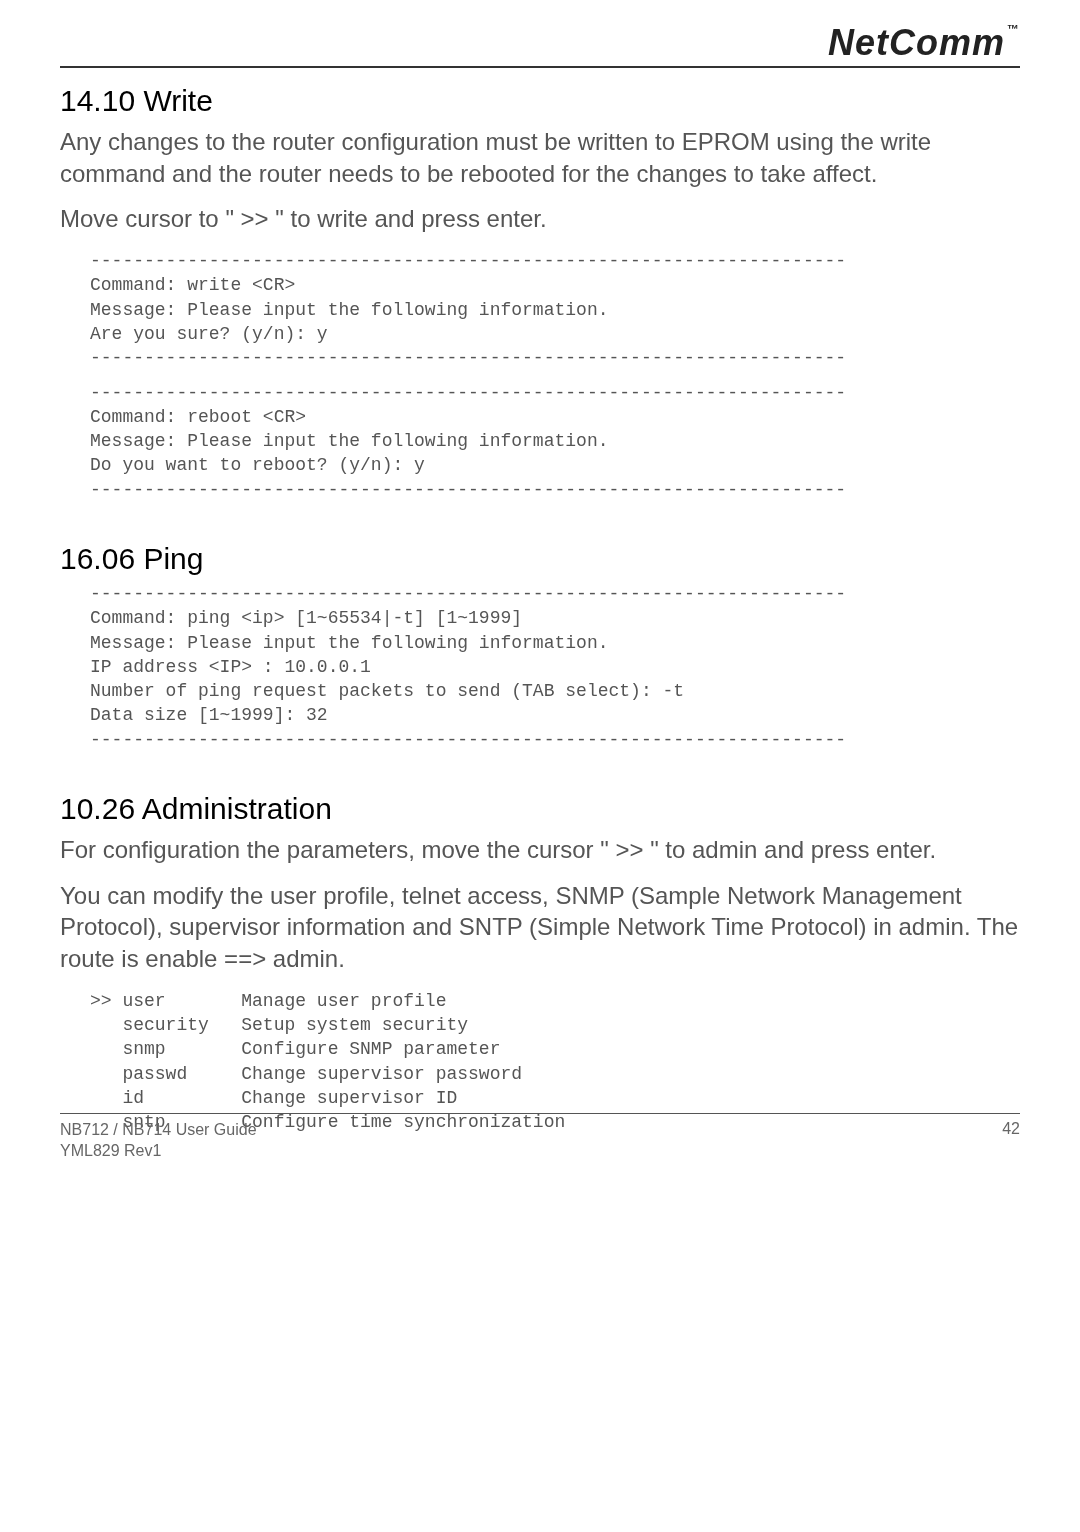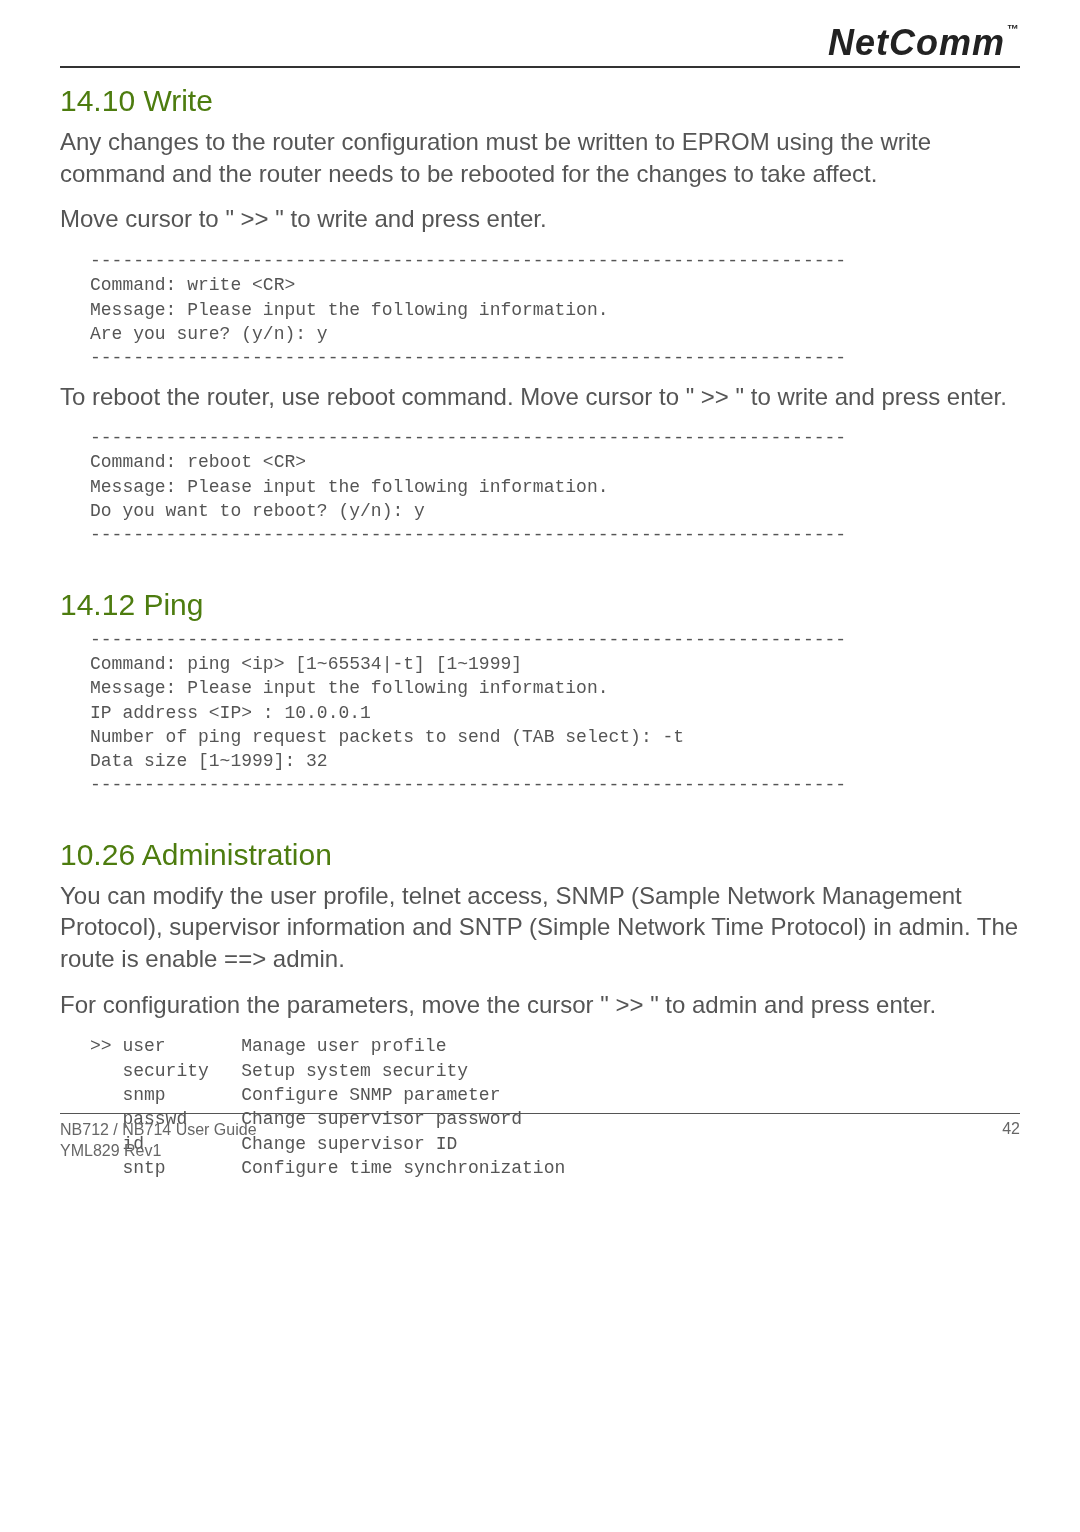--- a/index.html
+++ b/index.html
@@ -39,21 +39,21 @@
   .logo-underline {
     position: absolute;
     top: 66px;
     right: 60px;
     left: 60px;
     height: 2px;
     background: #333;
   }
 
   h2 {
-    color: #4d7c0f;
+    color: #000000;
     font-weight: 300;
     font-size: 30px;
     margin: 40px 0 6px 0;
   }
   h2.first {
     margin-top: 48px;
   }
 
   p.body {
     font-size: 24px;
@@ -104,39 +104,38 @@
 
   <h2 class="first">14.10 Write</h2>
   <p class="body">Any changes to the router configuration must be written to EPROM using the write command and the router needs to be rebooted for the changes to take affect.</p>
   <p class="body">Move cursor to " &gt;&gt; " to write and press enter.</p>
   <pre class="block">----------------------------------------------------------------------
 Command: write &lt;CR&gt;
 Message: Please input the following information.
 Are you sure? (y/n): y
 ----------------------------------------------------------------------</pre>
 
-  <p class="body">To reboot the router, use reboot command. Move cursor to " &gt;&gt; " to write and press enter.</p>
   <pre class="block">----------------------------------------------------------------------
 Command: reboot &lt;CR&gt;
 Message: Please input the following information.
 Do you want to reboot? (y/n): y
 ----------------------------------------------------------------------</pre>
 
-  <h2>14.12 Ping</h2>
+  <h2>16.06 Ping</h2>
   <pre class="block">----------------------------------------------------------------------
 Command: ping &lt;ip&gt; [1~65534|-t] [1~1999]
 Message: Please input the following information.
 IP address &lt;IP&gt; : 10.0.0.1
 Number of ping request packets to send (TAB select): -t
 Data size [1~1999]: 32
 ----------------------------------------------------------------------</pre>
 
   <h2>10.26 Administration</h2>
+  <p class="body">For configuration the parameters, move the cursor " &gt;&gt; " to admin and press enter.</p>
   <p class="body">You can modify the user profile, telnet access, SNMP (Sample Network Management Protocol), supervisor information and SNTP (Simple Network Time Protocol) in admin. The route is enable ==&gt; admin.</p>
-  <p class="body">For configuration the parameters, move the cursor " &gt;&gt; " to admin and press enter.</p>
   <pre class="block">&gt;&gt; user       Manage user profile
    security   Setup system security
    snmp       Configure SNMP parameter
    passwd     Change supervisor password
    id         Change supervisor ID
    sntp       Configure time synchronization</pre>
 
   <div class="footer">
     <div class="footer-line"></div>
     <div class="footer-text">

